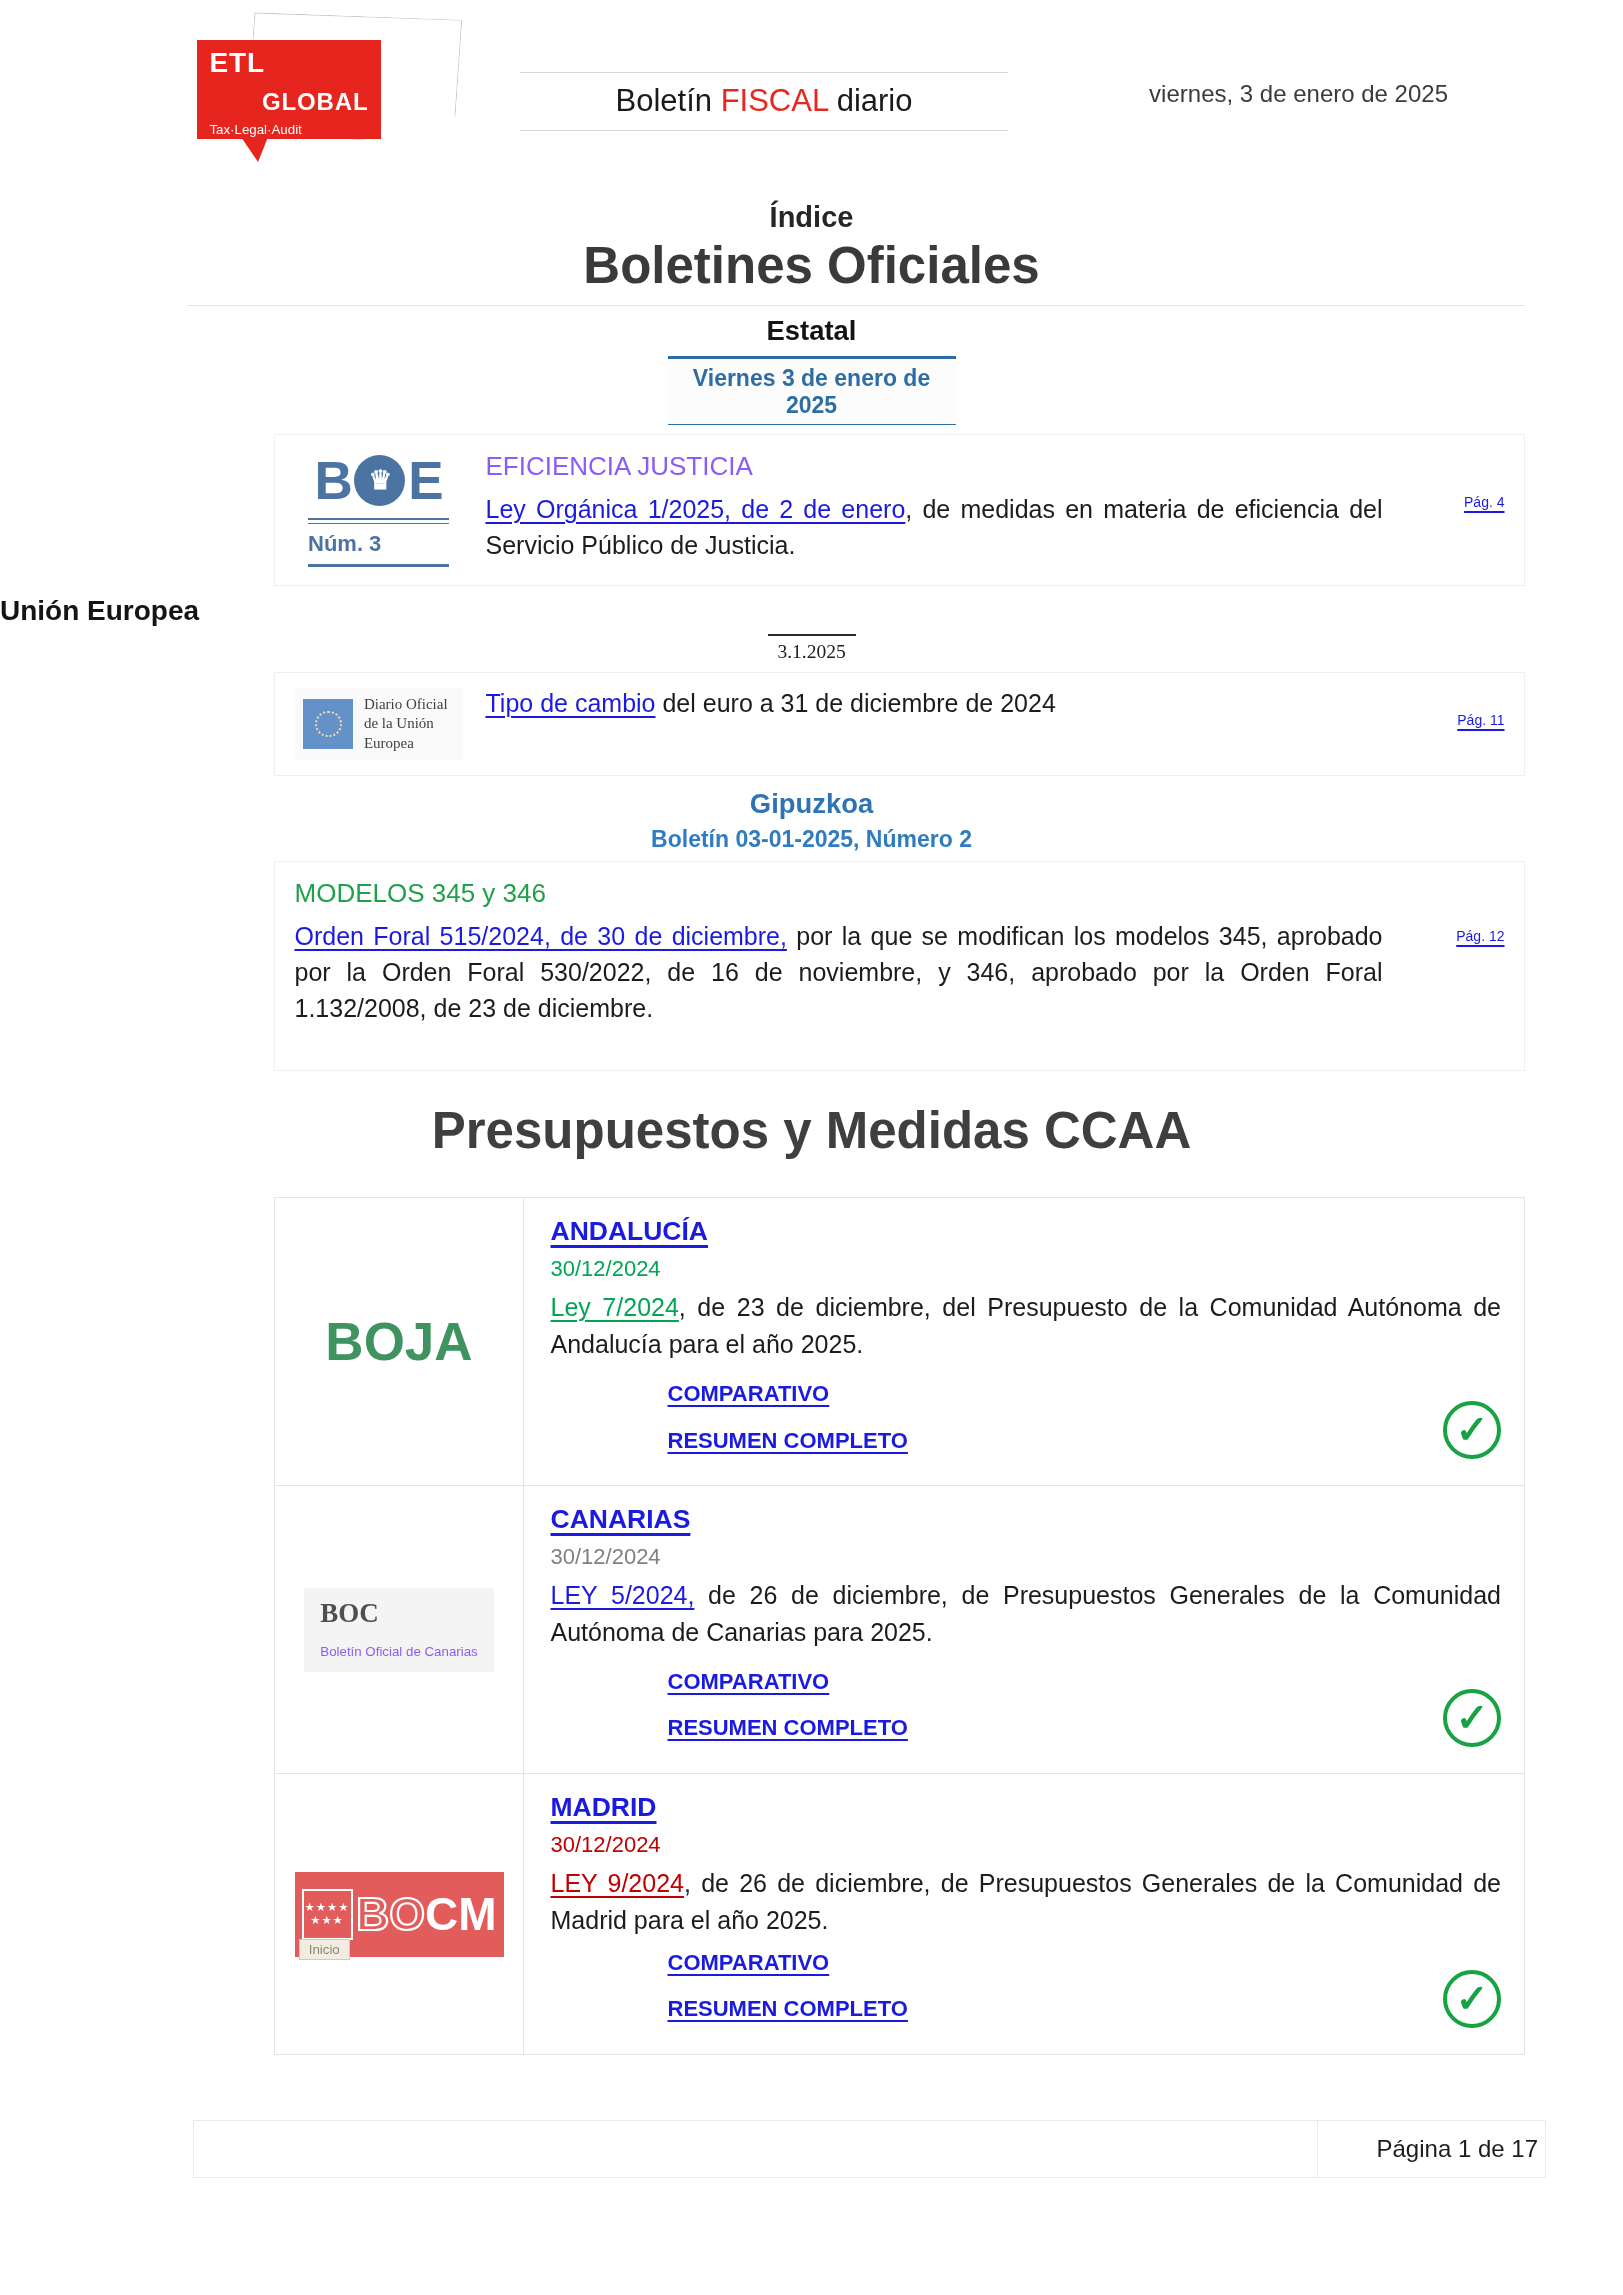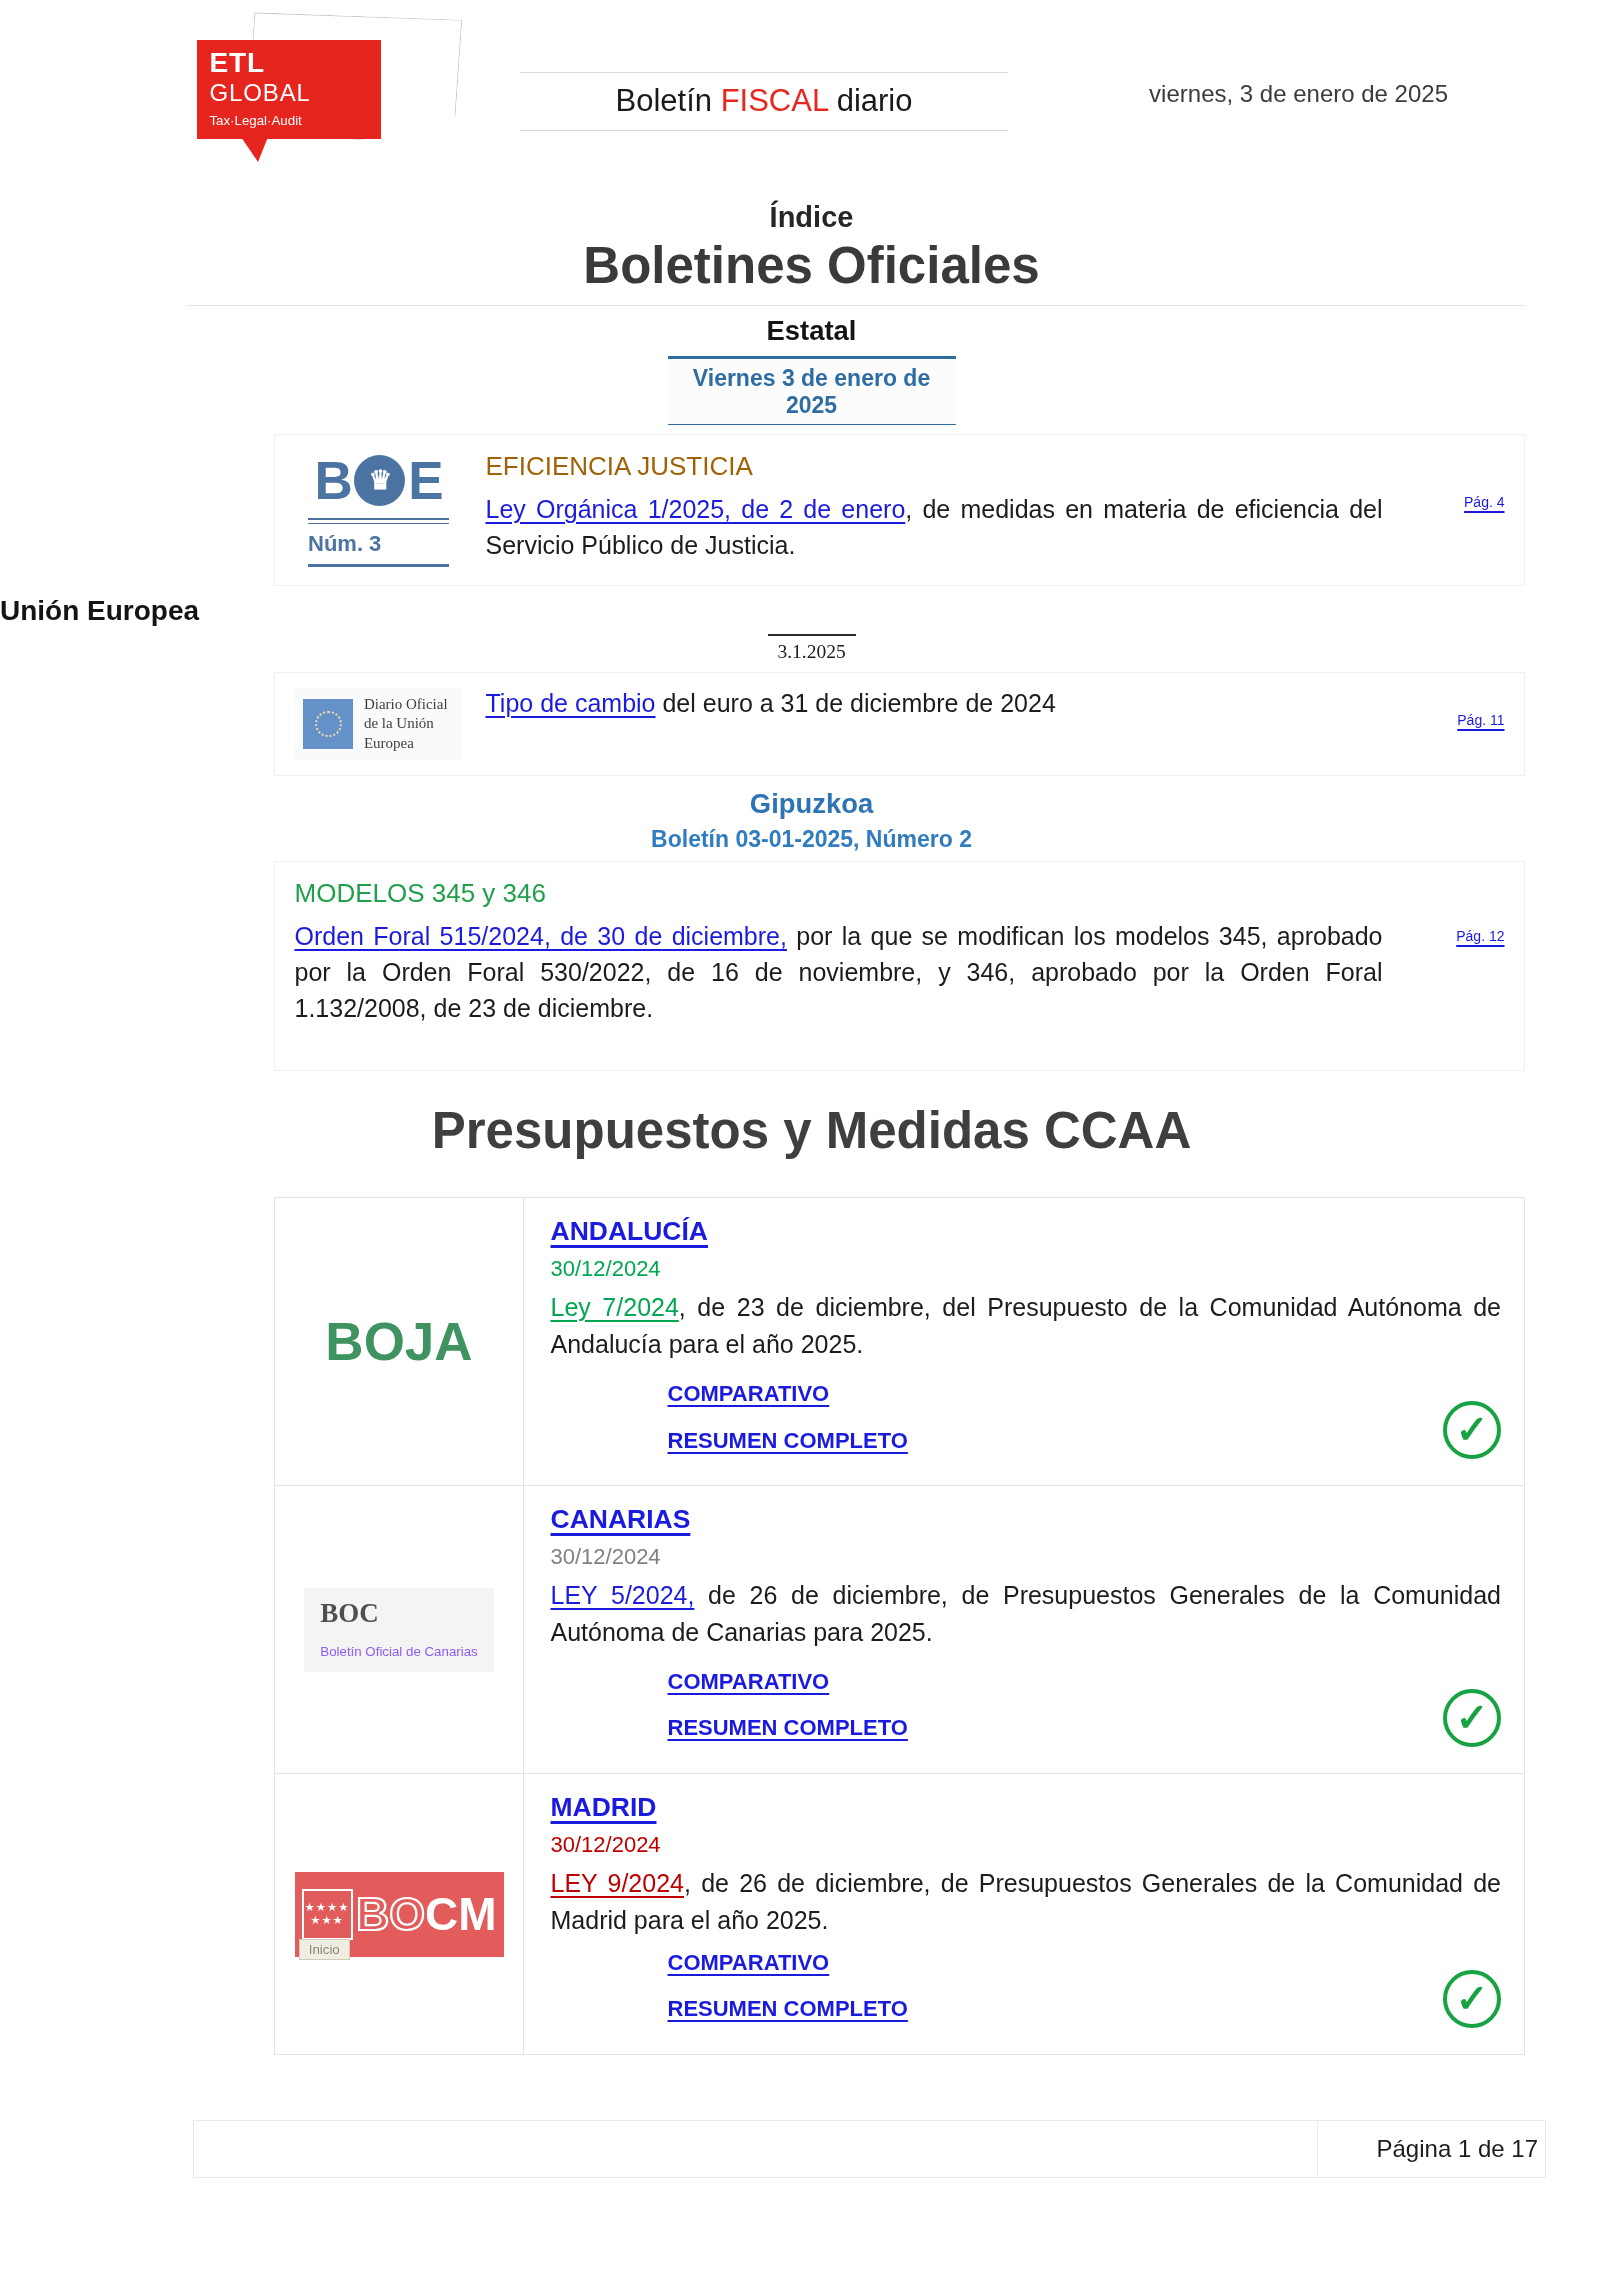--- a/index.html
+++ b/index.html
@@ -11,21 +11,21 @@
   .etl-logo { position:absolute; left:197px; top:12.4px; width:265px; height:146px; }
   .etl-paper { position:absolute; left:53px; top:3.5px; width:208px; height:124px; background:#fff;
                border:1.8px solid #c9c9c9; transform:skew(-4deg,2deg);
                clip-path:polygon(0 0,100% 0,100% 78%,55% 100%,0 92%); }
   .etl-red { position:absolute; left:0; top:28px; width:184px; height:99px; background:#e6251f;
              color:#fff; padding:7px 12.4px; }
   .etl-red::after { content:""; position:absolute; left:44px; bottom:-23px; width:0; height:0;
              border-left:17.7px solid transparent; border-right:10.6px solid transparent;
              border-top:25px solid #e6251f; }
   .etl-l1 { font-size:28px; font-weight:800; letter-spacing:0.9px; }
-  .etl-l2 { font-size:24px; font-weight:400; letter-spacing:0.9px; margin-top:0; }
+  .etl-l2 { font-size:24px; font-weight:700; letter-spacing:0.9px; margin-top:9px;text-align:right; }
   .etl-l3 { font-size:13.3px; font-weight:400; margin-top:5.3px; }
 
   .masthead { position:absolute; left:520px; top:72px; width:488px; text-align:center;
               border-top:1.8px solid #d8d8d8; border-bottom:1.8px solid #d8d8d8; padding:9.7px 0 11.5px; }
   .masthead-text { font-size:31px; color:#1a1a1a; }
   .masthead-accent { color:#e8281e; }
   .header-date { position:absolute; right:175px; top:80px; font-size:24px; color:#3b3b3b; }
 
   
   .kicker { text-align:center; font-size:29px; font-weight:700; color:#262626; margin-top:14px; }
@@ -37,21 +37,21 @@
              border-top:3.5px solid #2e6da4; border-bottom:1.8px solid #2e6da4;
              color:#2e6da4; font-weight:700; font-size:23px; padding:6.2px 0 5.3px; }
 
   
   .card { margin:8.8px 0 0 274px; width:1251px; border:1.8px solid #f0f0f0; display:flex;
           gap:23px; padding:12.4px 19.5px; background:#fff; }
   .card-logo { width:168px; flex:none; display:flex; flex-direction:column;
                align-items:center; justify-content:center; }
   .card-body { flex:1; font-size:25px; line-height:1.45; color:#1c1c1c; }
   .card-topic { font-size:26px; margin-bottom:5.3px; }
-  .topic-navy { color:#a16207; }
+  .topic-navy { color:#8b5cf6; }
   .topic-blue { color:#2e74b5; }
   .topic-green { color:#21a04b; }
   .card-par { text-align:justify; }
   .card-page { flex:none; width:99px; text-align:right; }
   .lnk { color:#1b1bdf; text-decoration:underline; text-decoration-thickness:1.8px;
          text-underline-offset:4.4px; cursor:pointer; }
 
   
   .boe-row { display:flex; align-items:center; color:#4c74a2; font-weight:800; font-size:53px;
              letter-spacing:-0.9px; line-height:1; }

